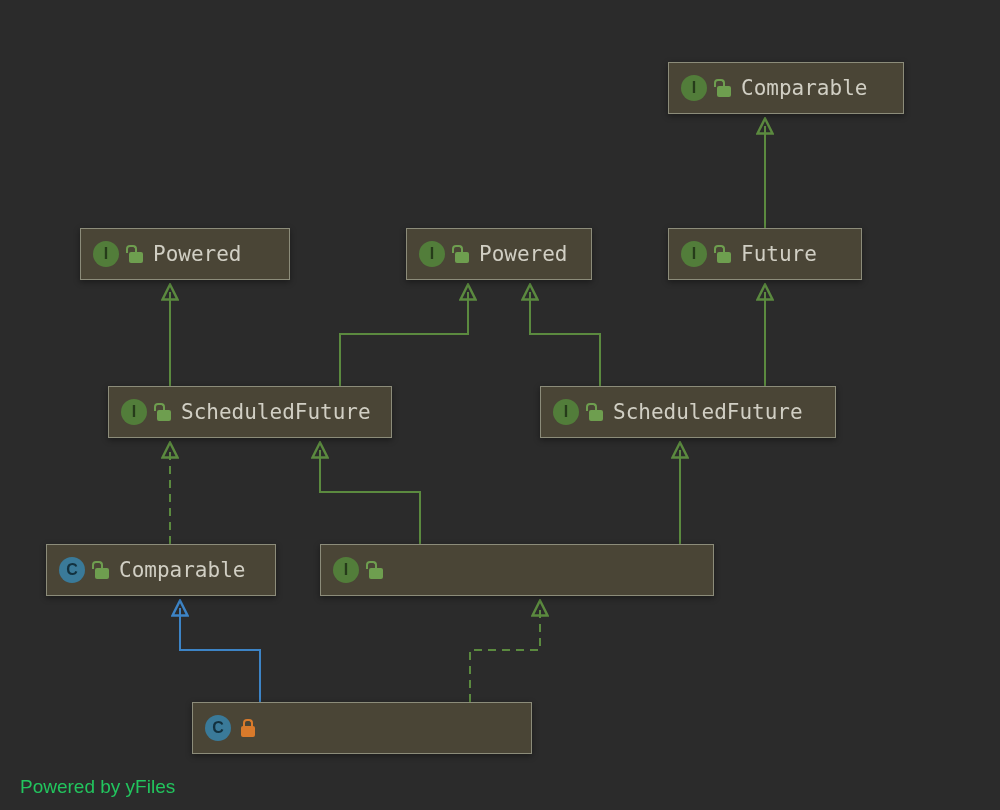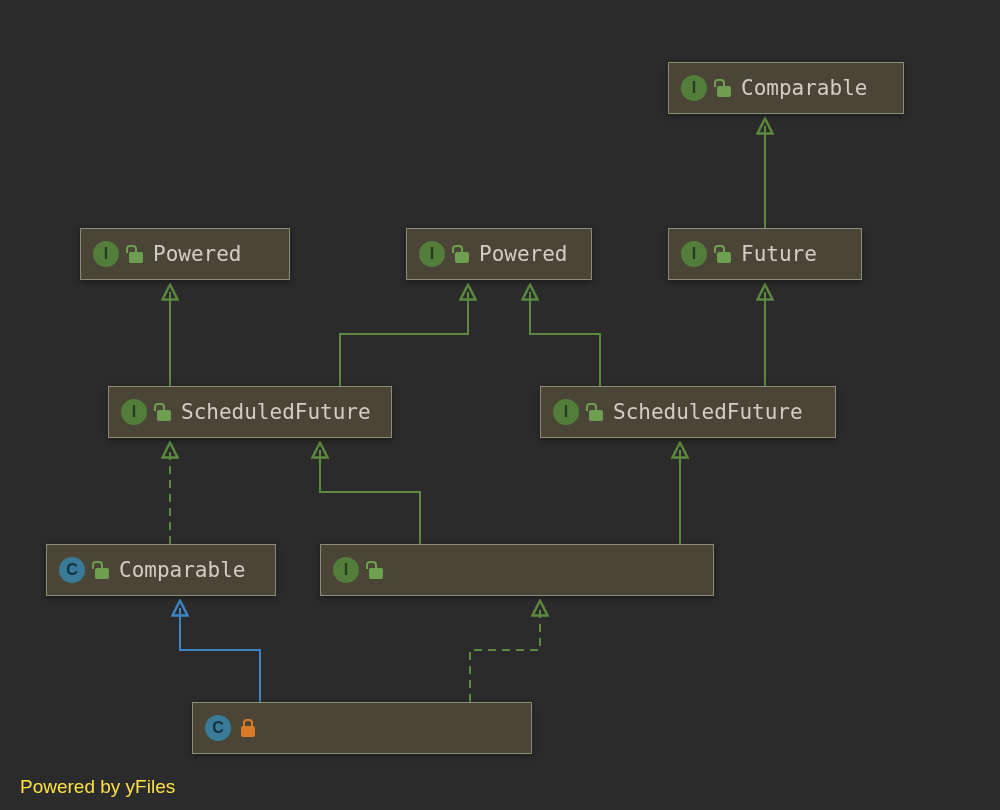--- a/index.html
+++ b/index.html
@@ -82,21 +82,21 @@
     height: 11px;
     background: currentColor;
     border-radius: 2px;
   }
   .lock-green  { color: #6E9E4F; }
   .lock-orange { color: #D97A2B; }
   .footer {
     position: absolute;
     left: 20px;
     bottom: 12px;
-    color: #fde047;
+    color: #22c55e;
     font-family: Arial, Helvetica, sans-serif;
     font-size: 19px;
   }
 </style>
 </head>
 <body>
 
 <div class="canvas">
 
   <svg class="edges">

